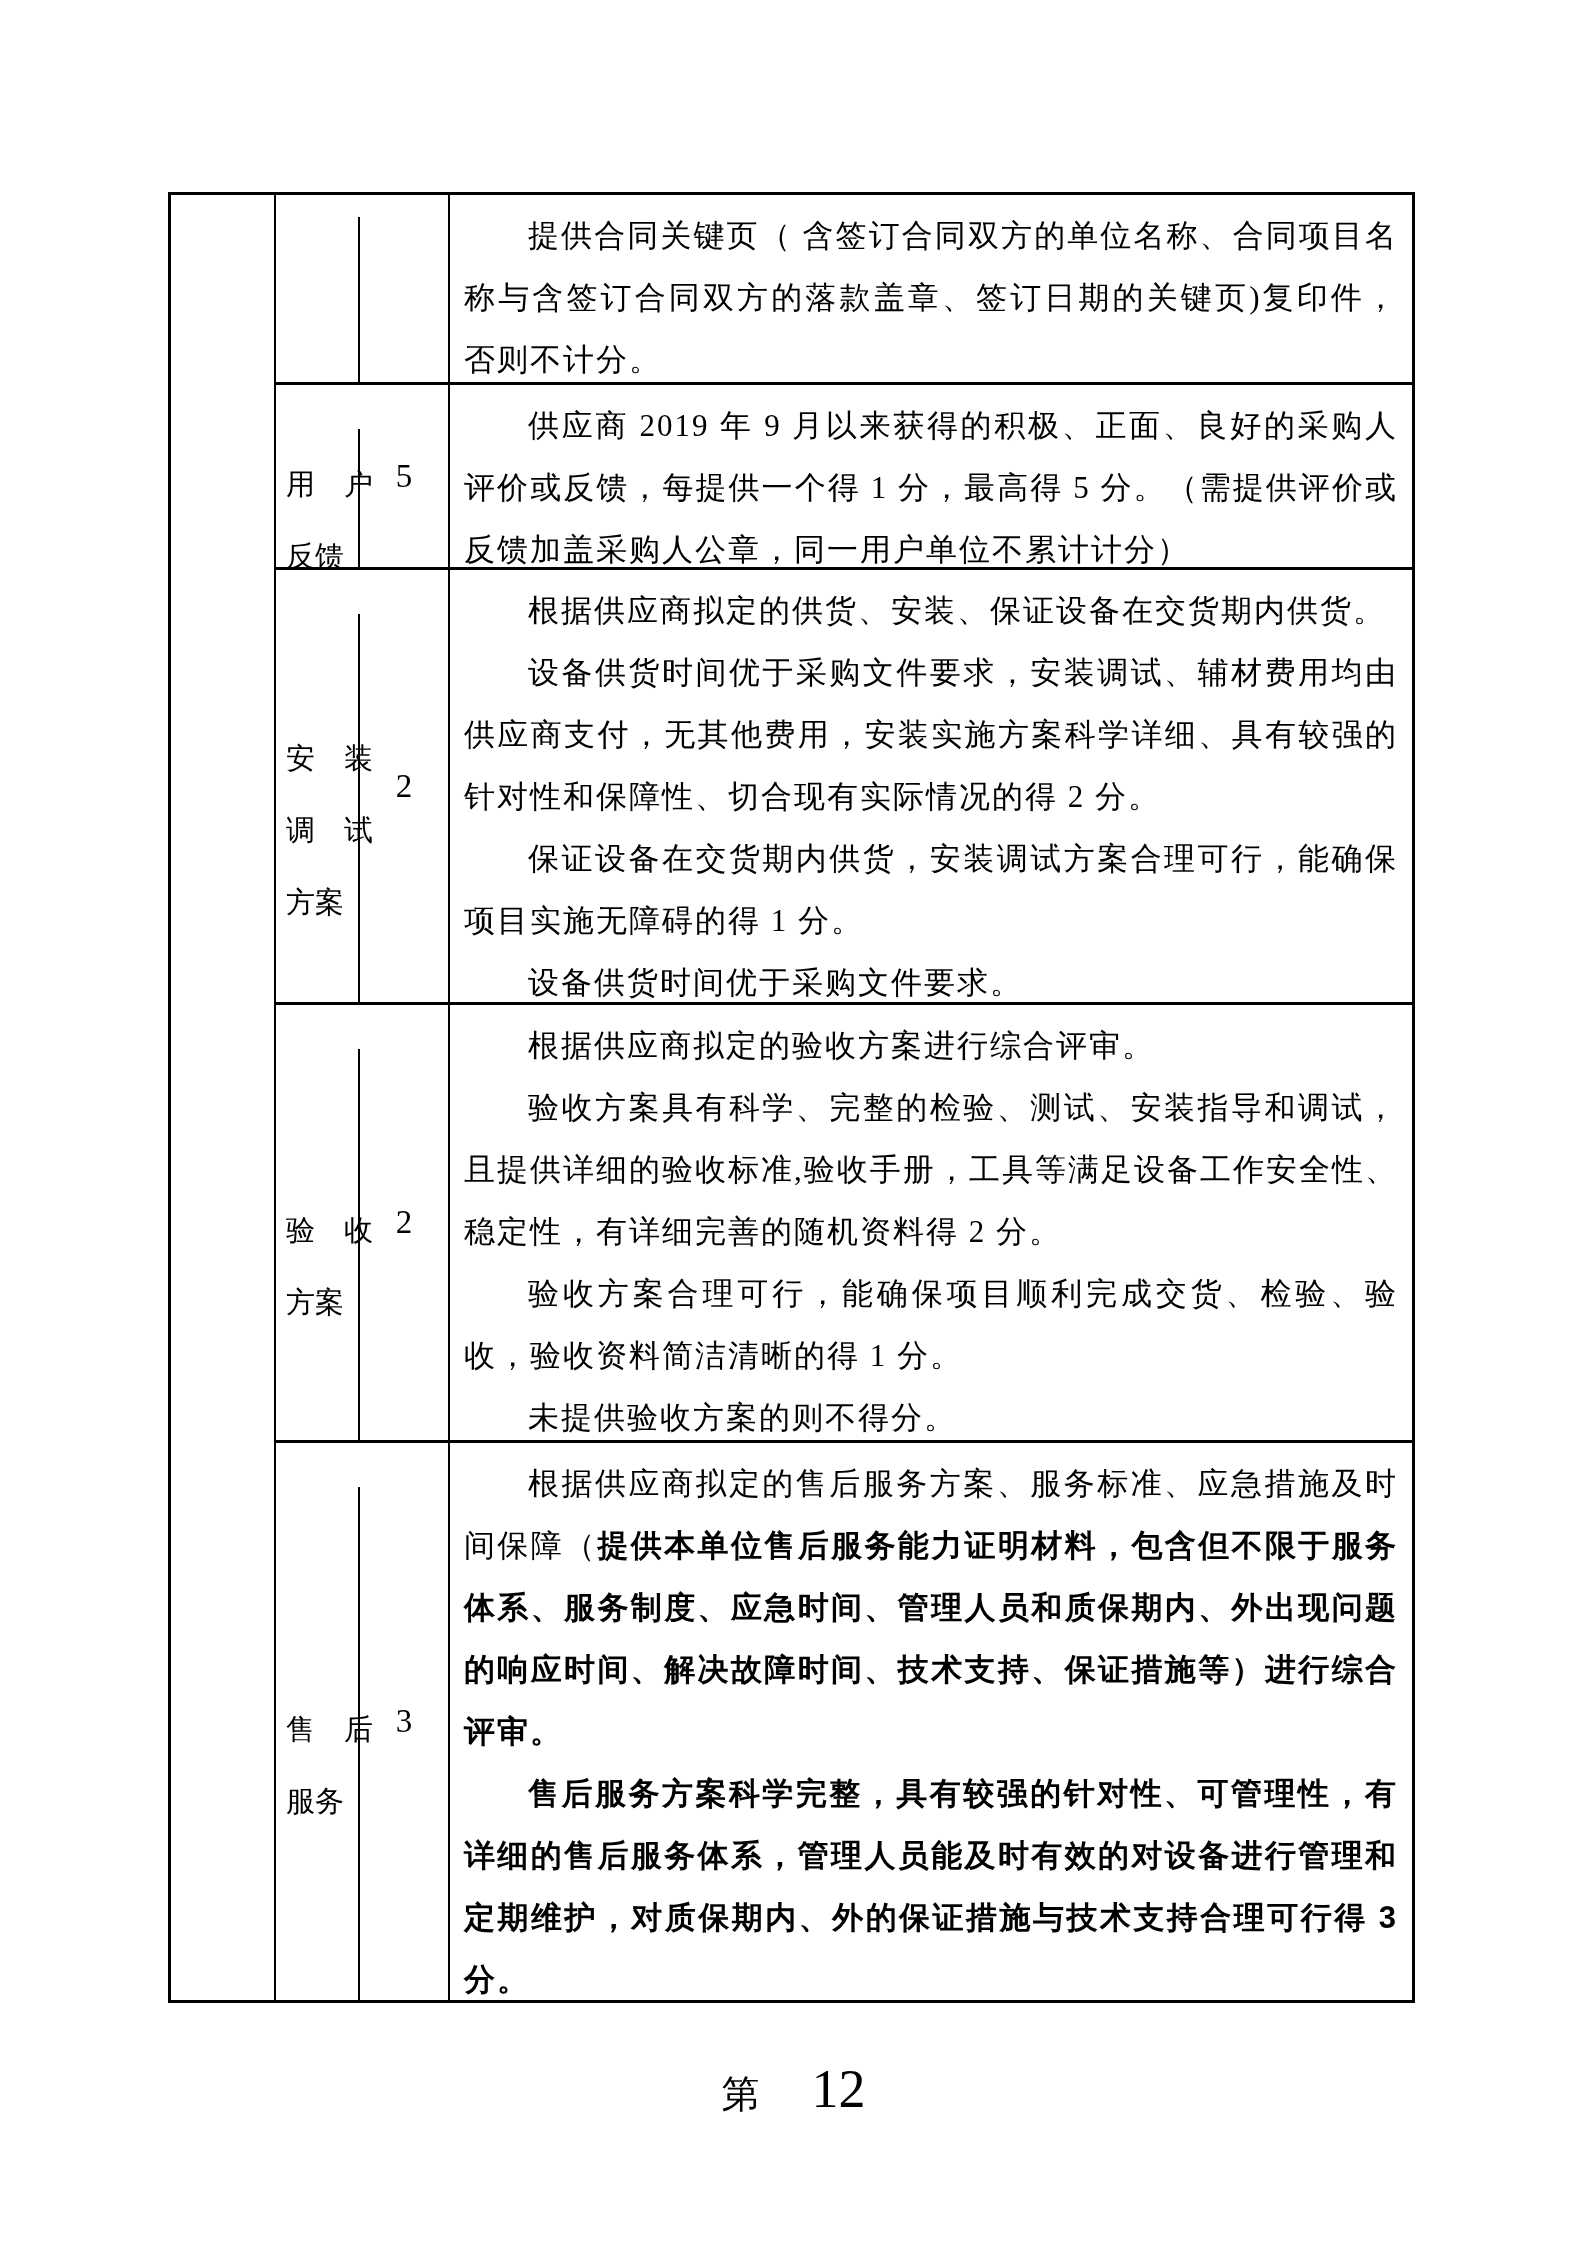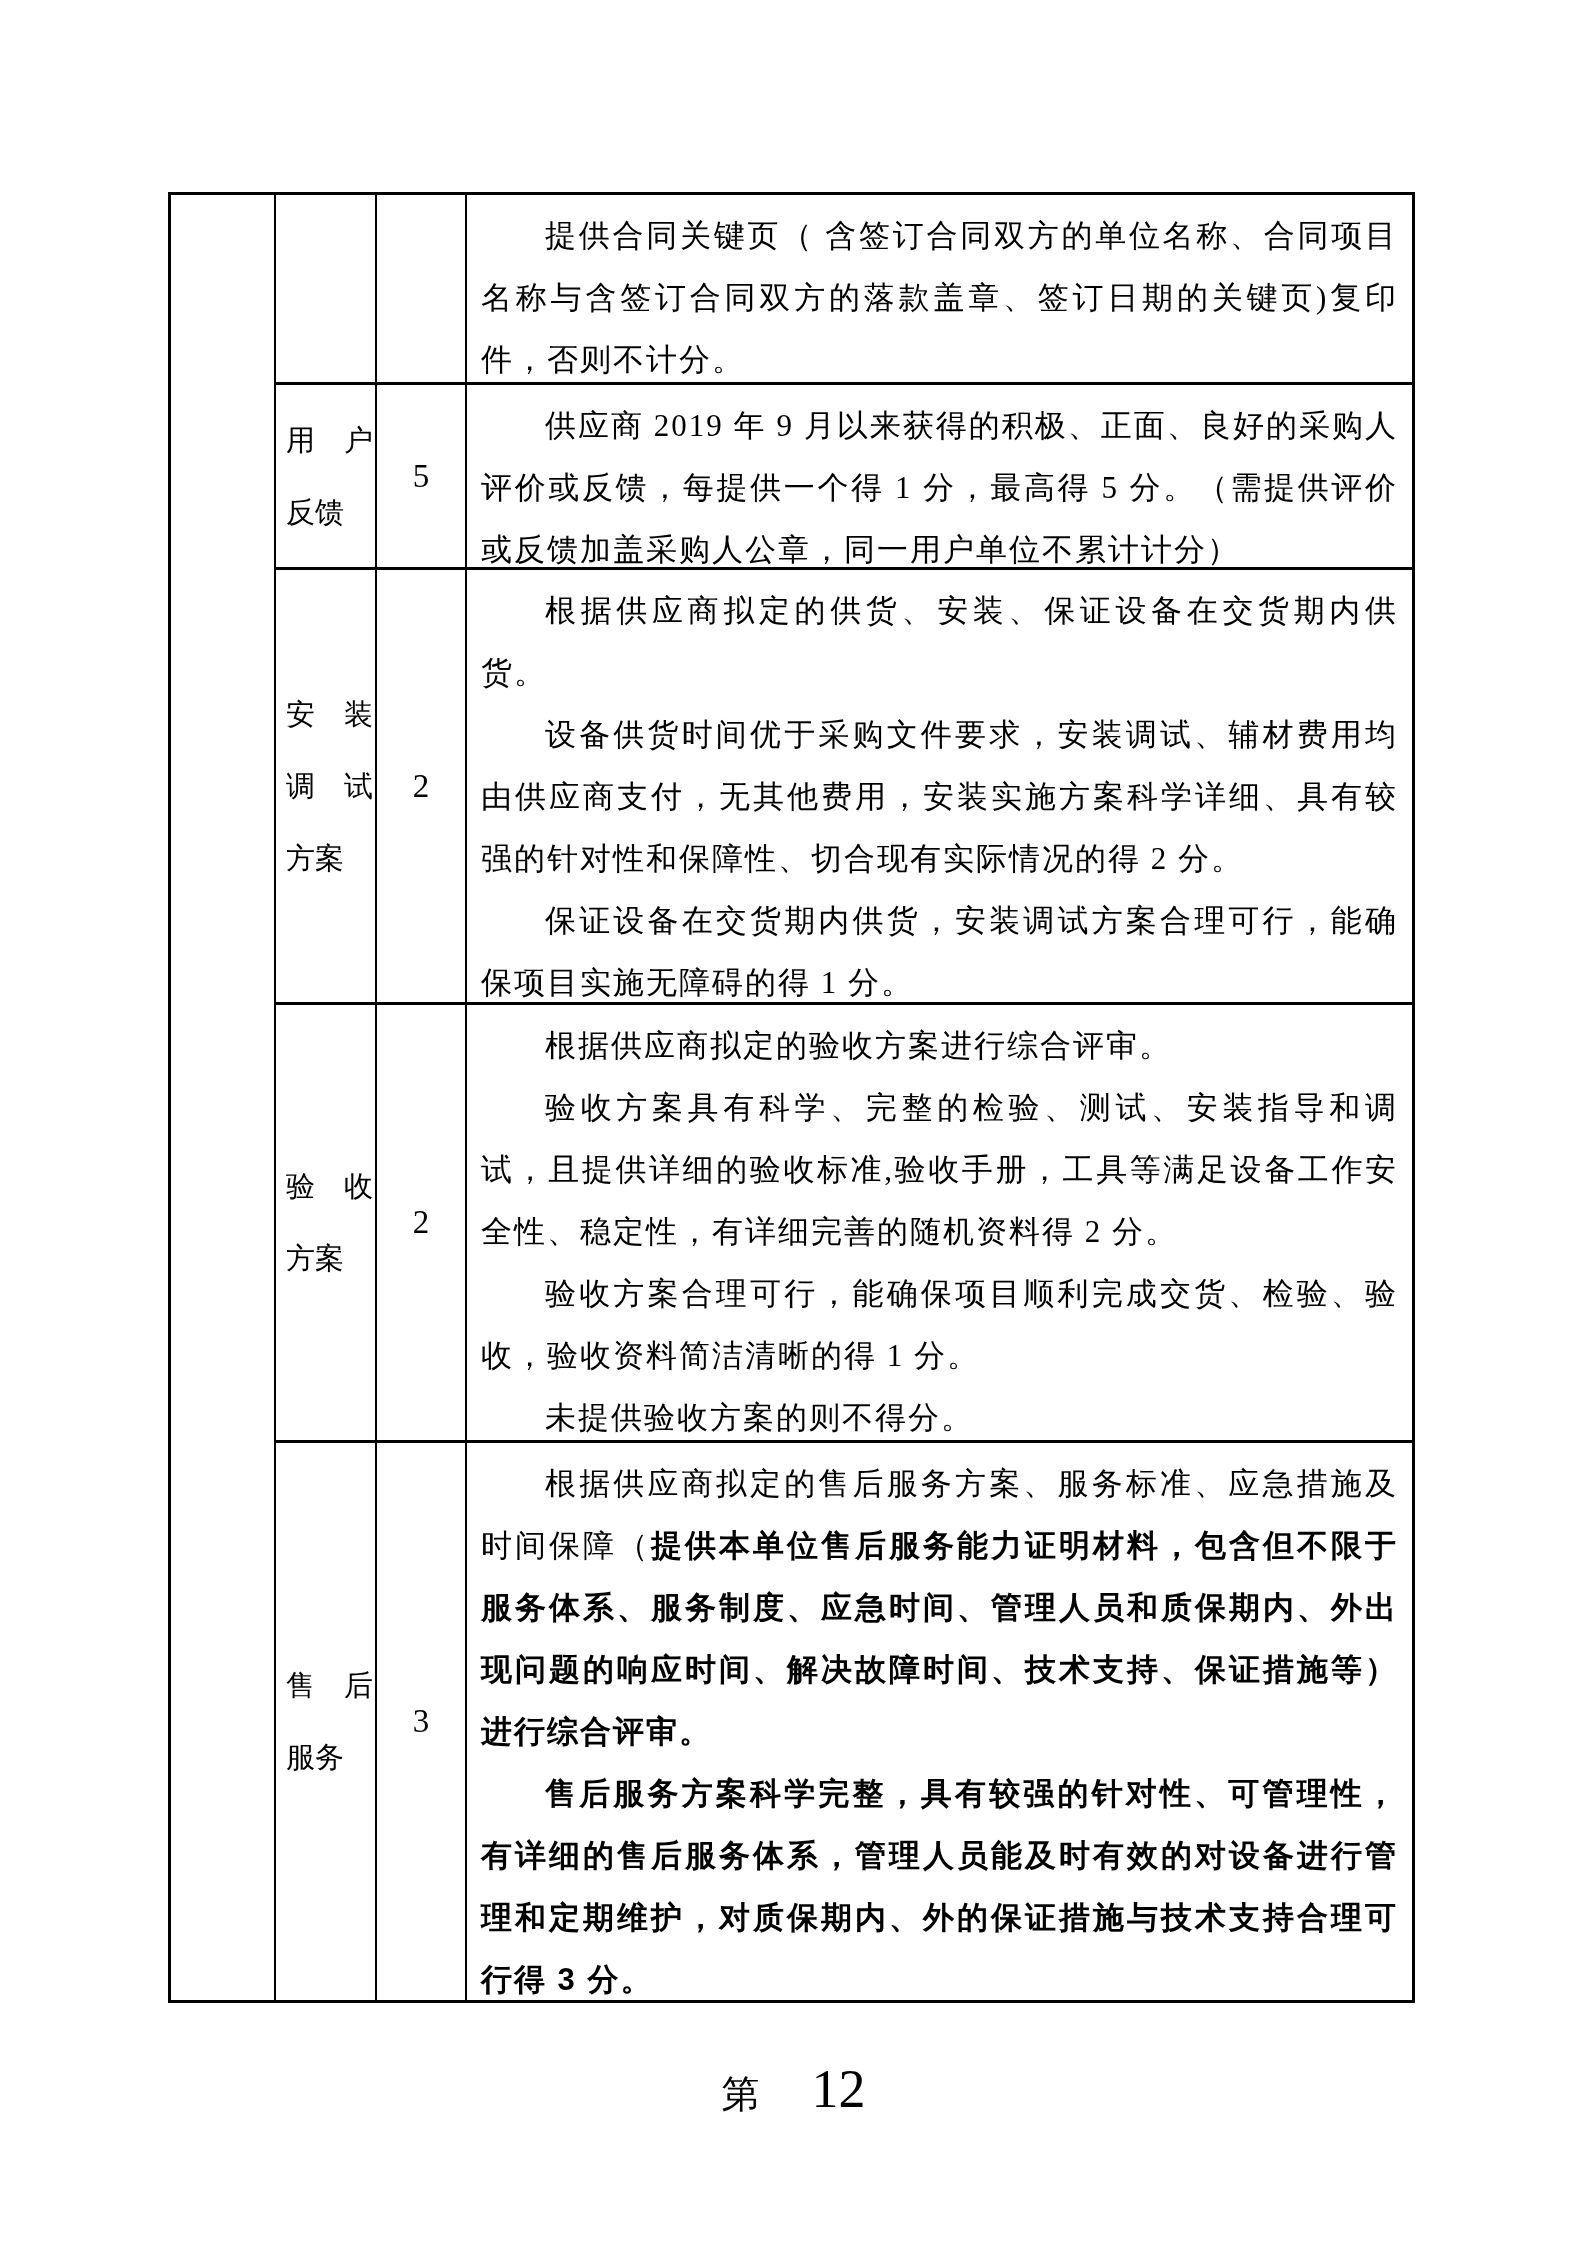--- a/index.html
+++ b/index.html
@@ -43,30 +43,31 @@
   }
   .trow + .trow { border-top: 3px solid #000; }
   .trow:nth-child(1) { height: 187px; align-items: center; }
   .trow:nth-child(2) { height: 186px; }
   .trow:nth-child(3) { height: 435px; }
   .trow:nth-child(4) { height: 439px; }
   .trow:nth-child(5) { height: 561px; }
 
   .cell { height: 100%; }
   .cat {
-    width: 101px;
+    width: 84px;
     flex: 0 0 auto;
     border-right: 2px solid #000;
     display: flex;
     flex-direction: column;
     justify-content: center;
     padding-left: 10px;
     font-size: 29px;
     line-height: 72px;
     white-space: pre;
+    margin-top: 44px;
   }
   .score {
     width: 90px;
     flex: 0 0 auto;
     border-right: 2px solid #000;
     display: flex;
     align-items: center;
     justify-content: center;
     font-size: 33px;
   }

